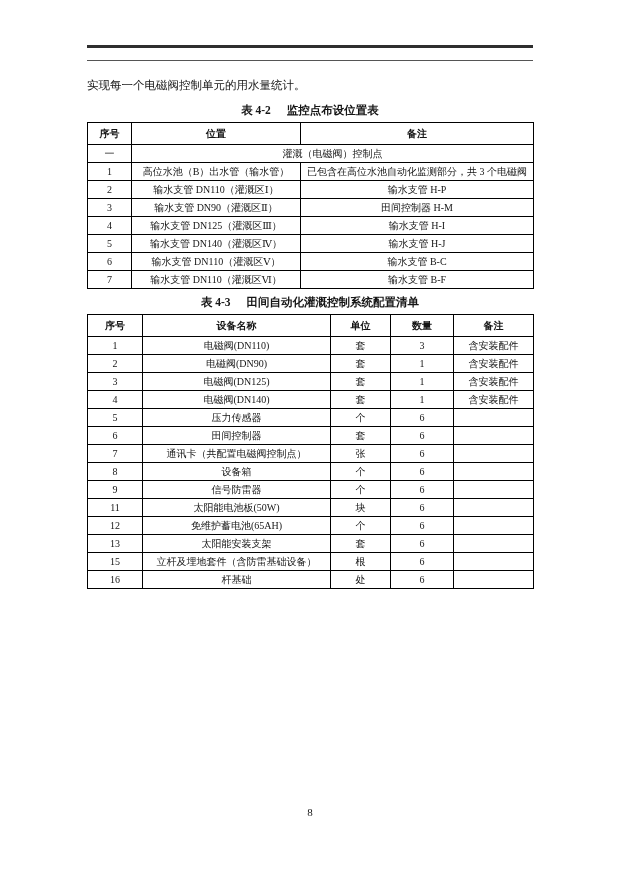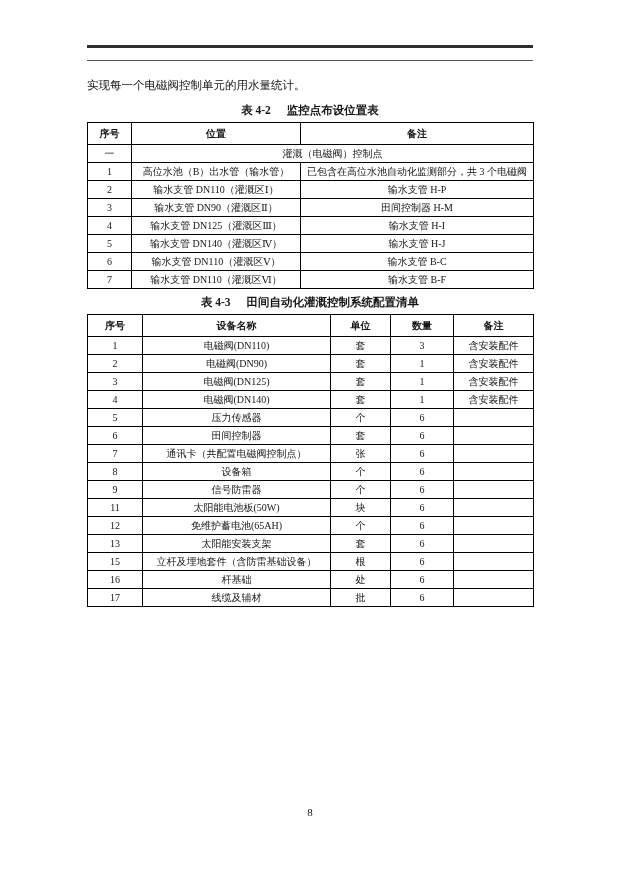--- a/index.html
+++ b/index.html
@@ -273,26 +273,19 @@
   </tr>
 
   <tr>
     <td class="c">16</td>
     <td class="l">杆基础</td>
     <td class="c">处</td>
     <td class="c">6</td>
     <td class="c"></td>
   </tr>
 
-  <tr>
-    <td class="c">17</td>
-    <td class="l">线缆及辅材</td>
-    <td class="c">批</td>
-    <td class="c">6</td>
-    <td class="c"></td>
-  </tr>
 </tbody>
     </table>
 
   </div>
 
   <div class="page-number">8</div>
 </div>
 
 </body></html>

